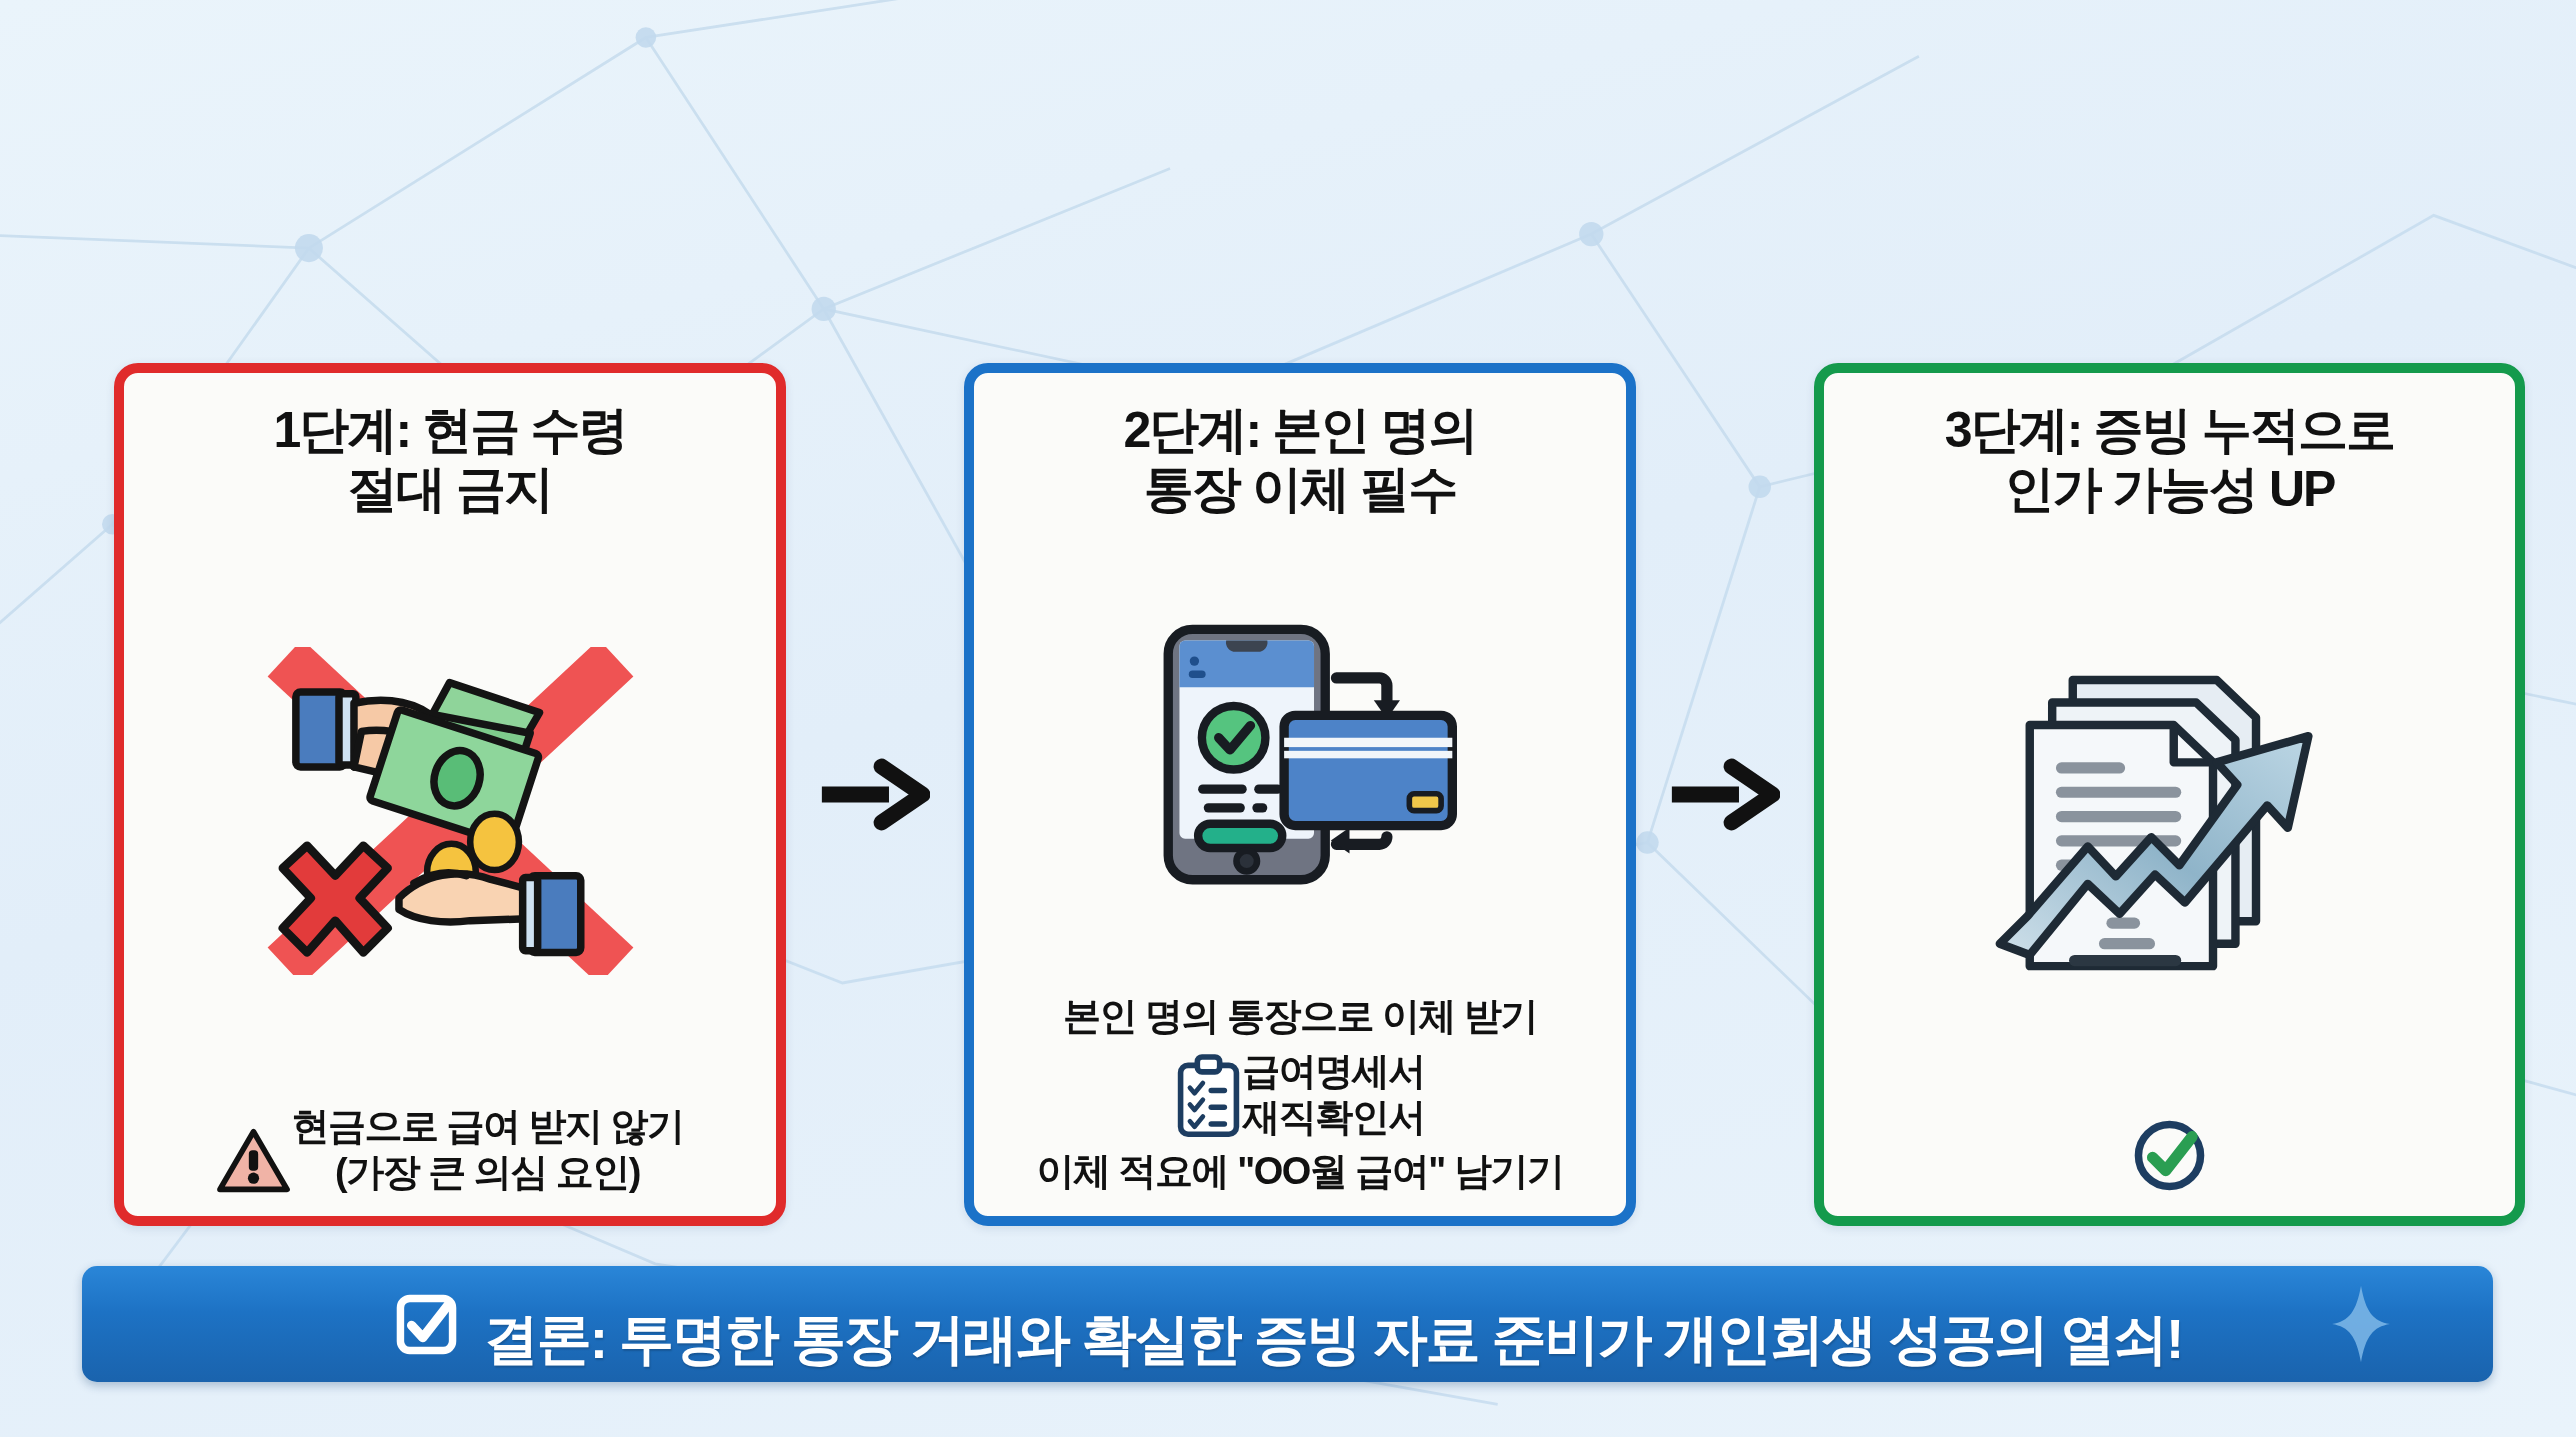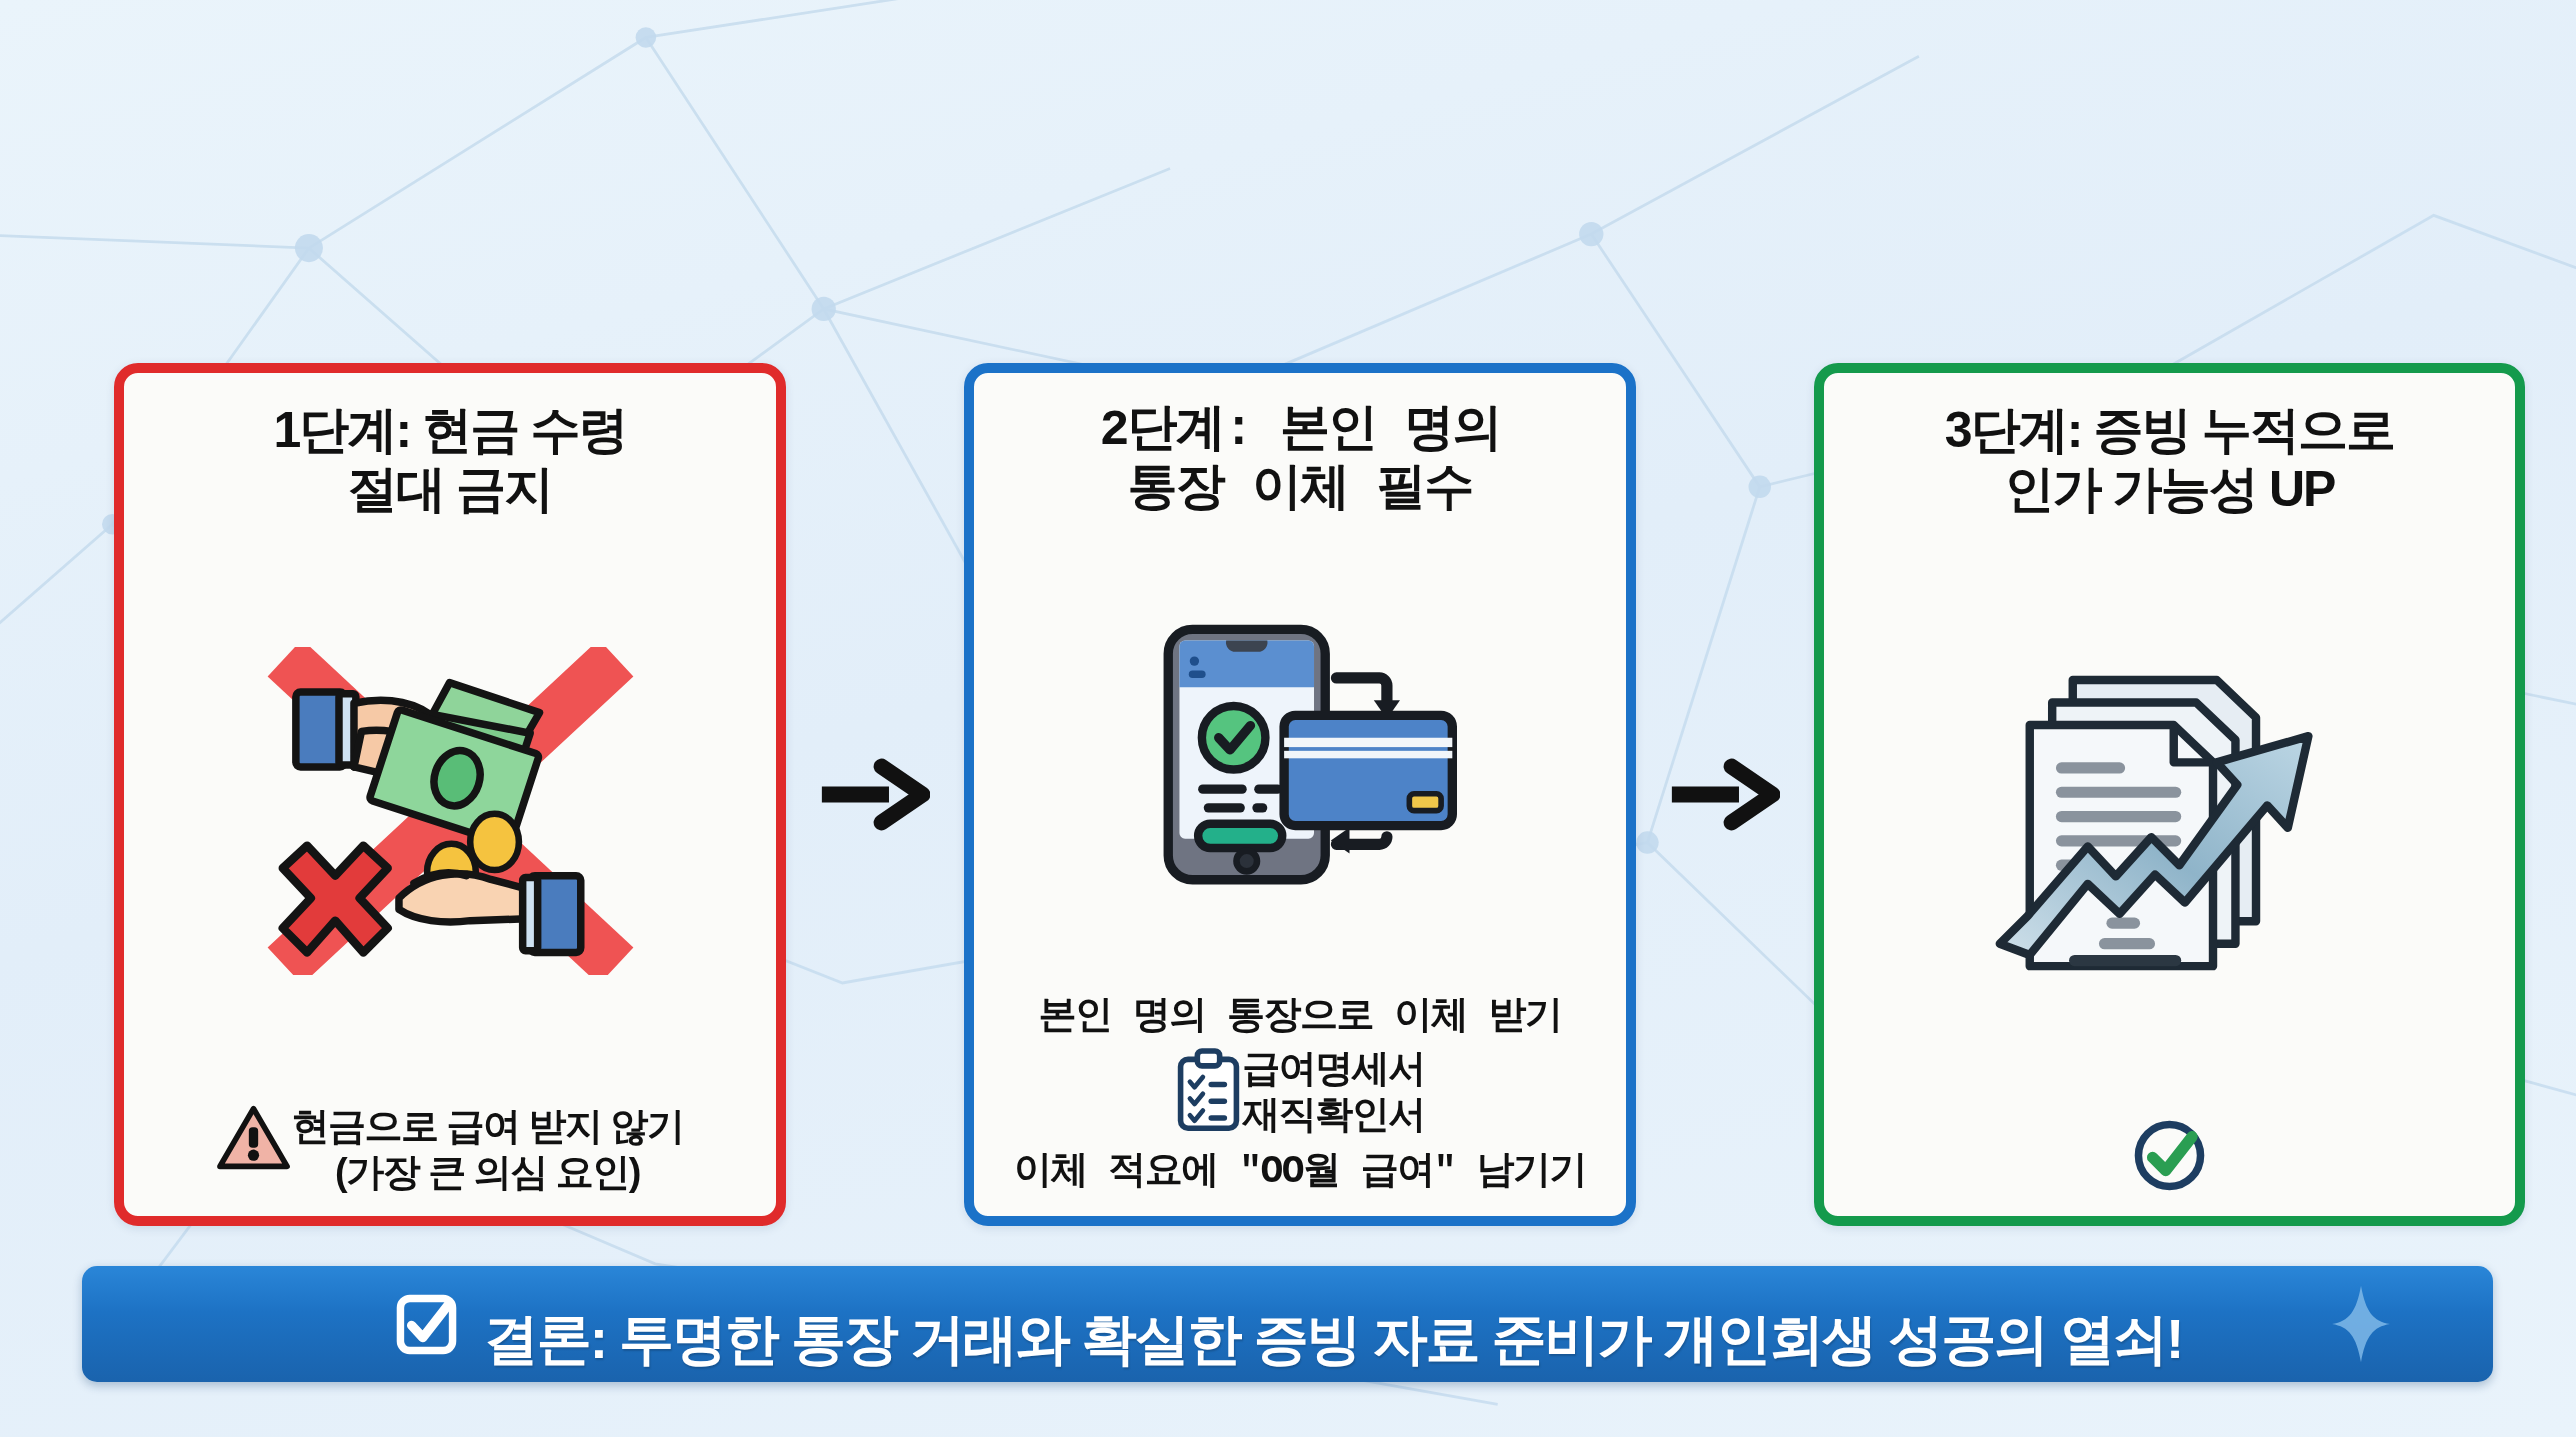--- a/index.html
+++ b/index.html
@@ -71,21 +71,21 @@
     background: #fbfbf9;
     border-radius: 24px;
     box-sizing: border-box;
     display: flex;
     flex-direction: column;
     align-items: center;
     padding: 24px 20.6px 20.6px 20.6px;
     box-shadow: 0 2.8px 9.4px rgba(20,50,90,0.10);
   }
   .card-1 { border: 10.3px solid #e02b2b; }
-  .card-2 { border: 10.3px solid #1b72c8; font-family: Liberation Mono, monospace; }
+  .card-2 { border: 10.3px solid #1b72c8; }
   .card-3 { border: 10.3px solid #149a4c; flex: 0 0 711px; width: 711px; }
 
   .card-title {
     font-size: 50px;
     font-weight: 800;
     color: #111111;
     line-height: 1.18;
     text-align: center;
     letter-spacing: -1.9px;
     margin: 3.7px 0 0 0;
@@ -102,21 +102,21 @@
 
   .card-foot {
     width: 100%;
     display: flex;
     flex-direction: column;
     align-items: center;
     gap: 7.5px;
   }
   .foot-row {
     display: flex;
-    align-items: flex-start;
+    align-items: flex-end;
     justify-content: center;
     width: 100%;
   }
   .foot-text {
     font-size: 38px;
     font-weight: 800;
     color: #111111;
     line-height: 1.22;
     letter-spacing: -1.5px;
     text-align: center;

